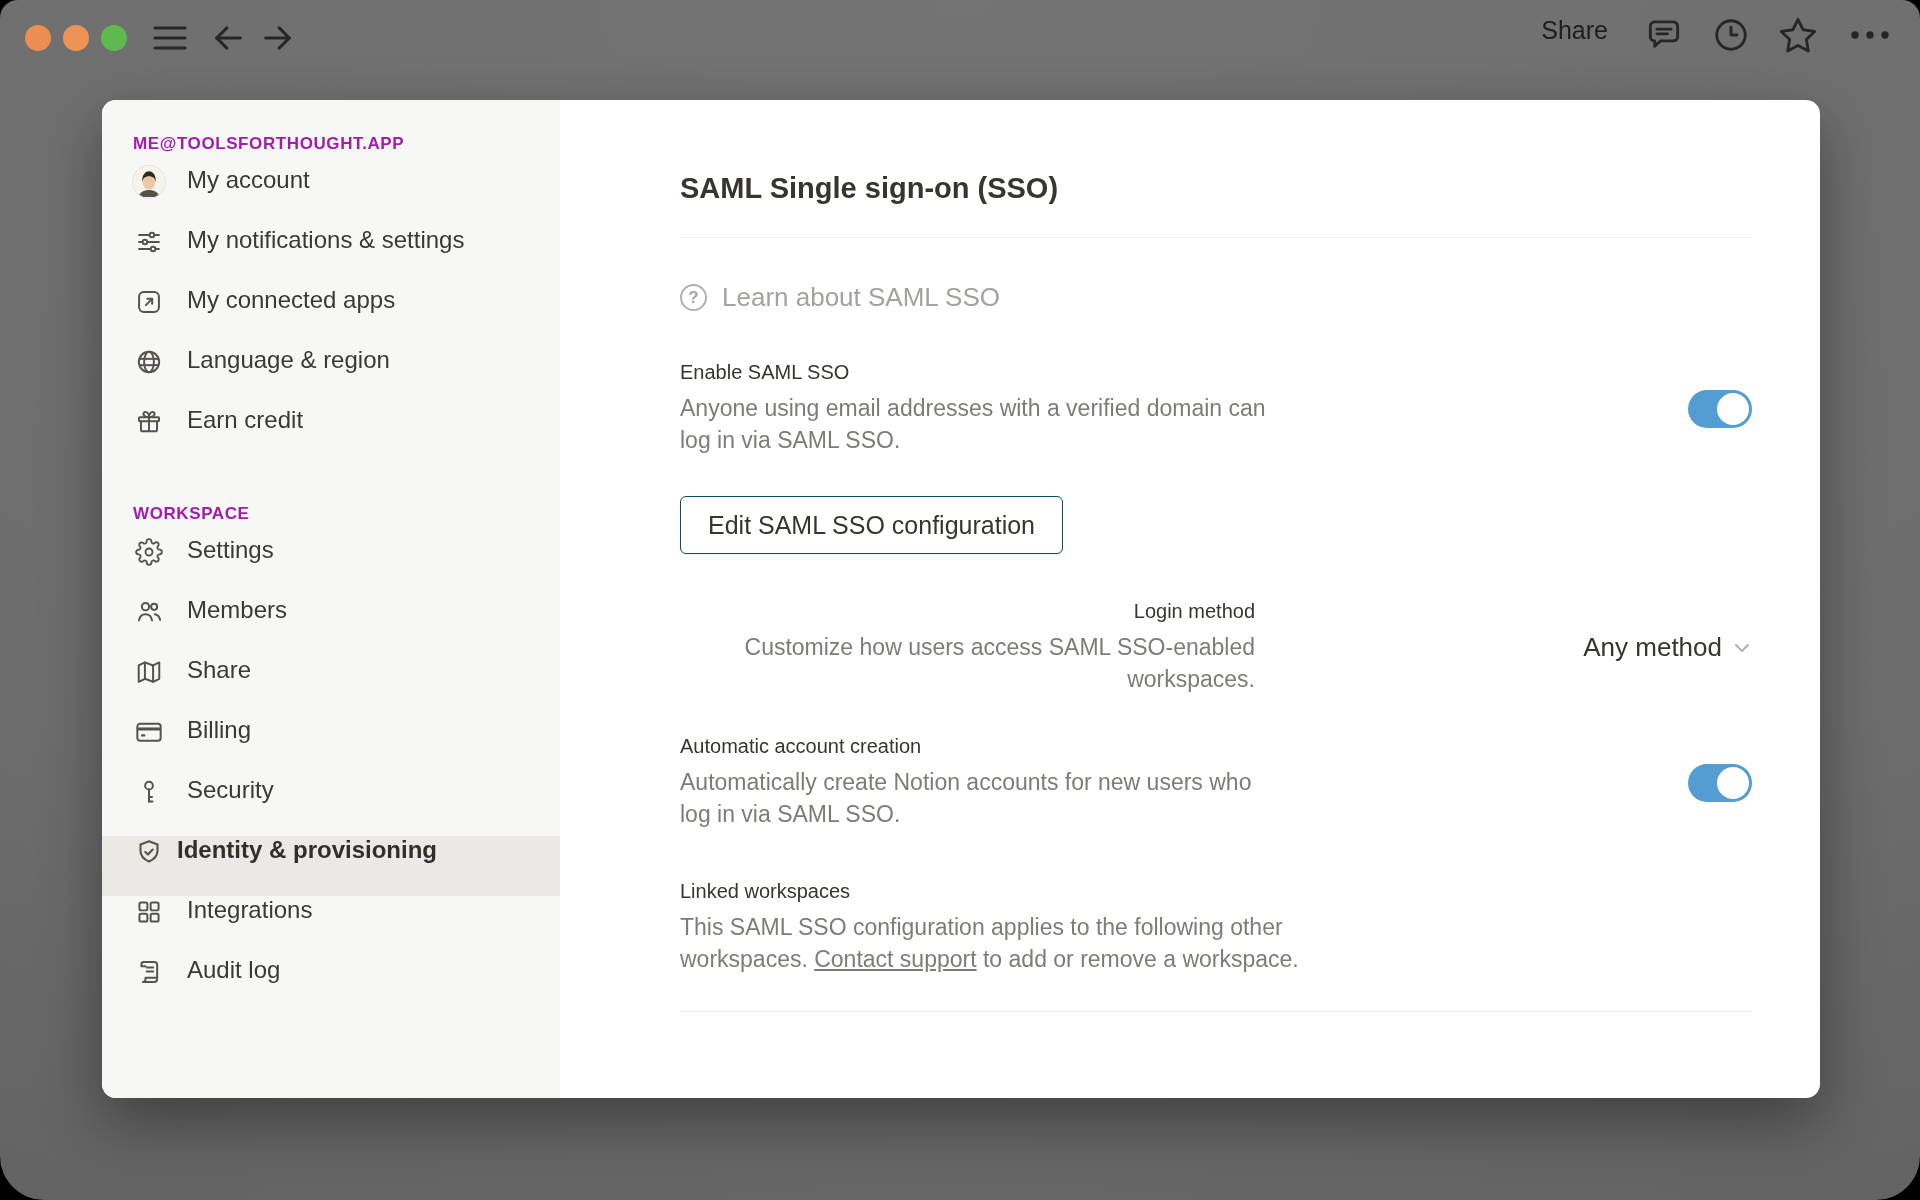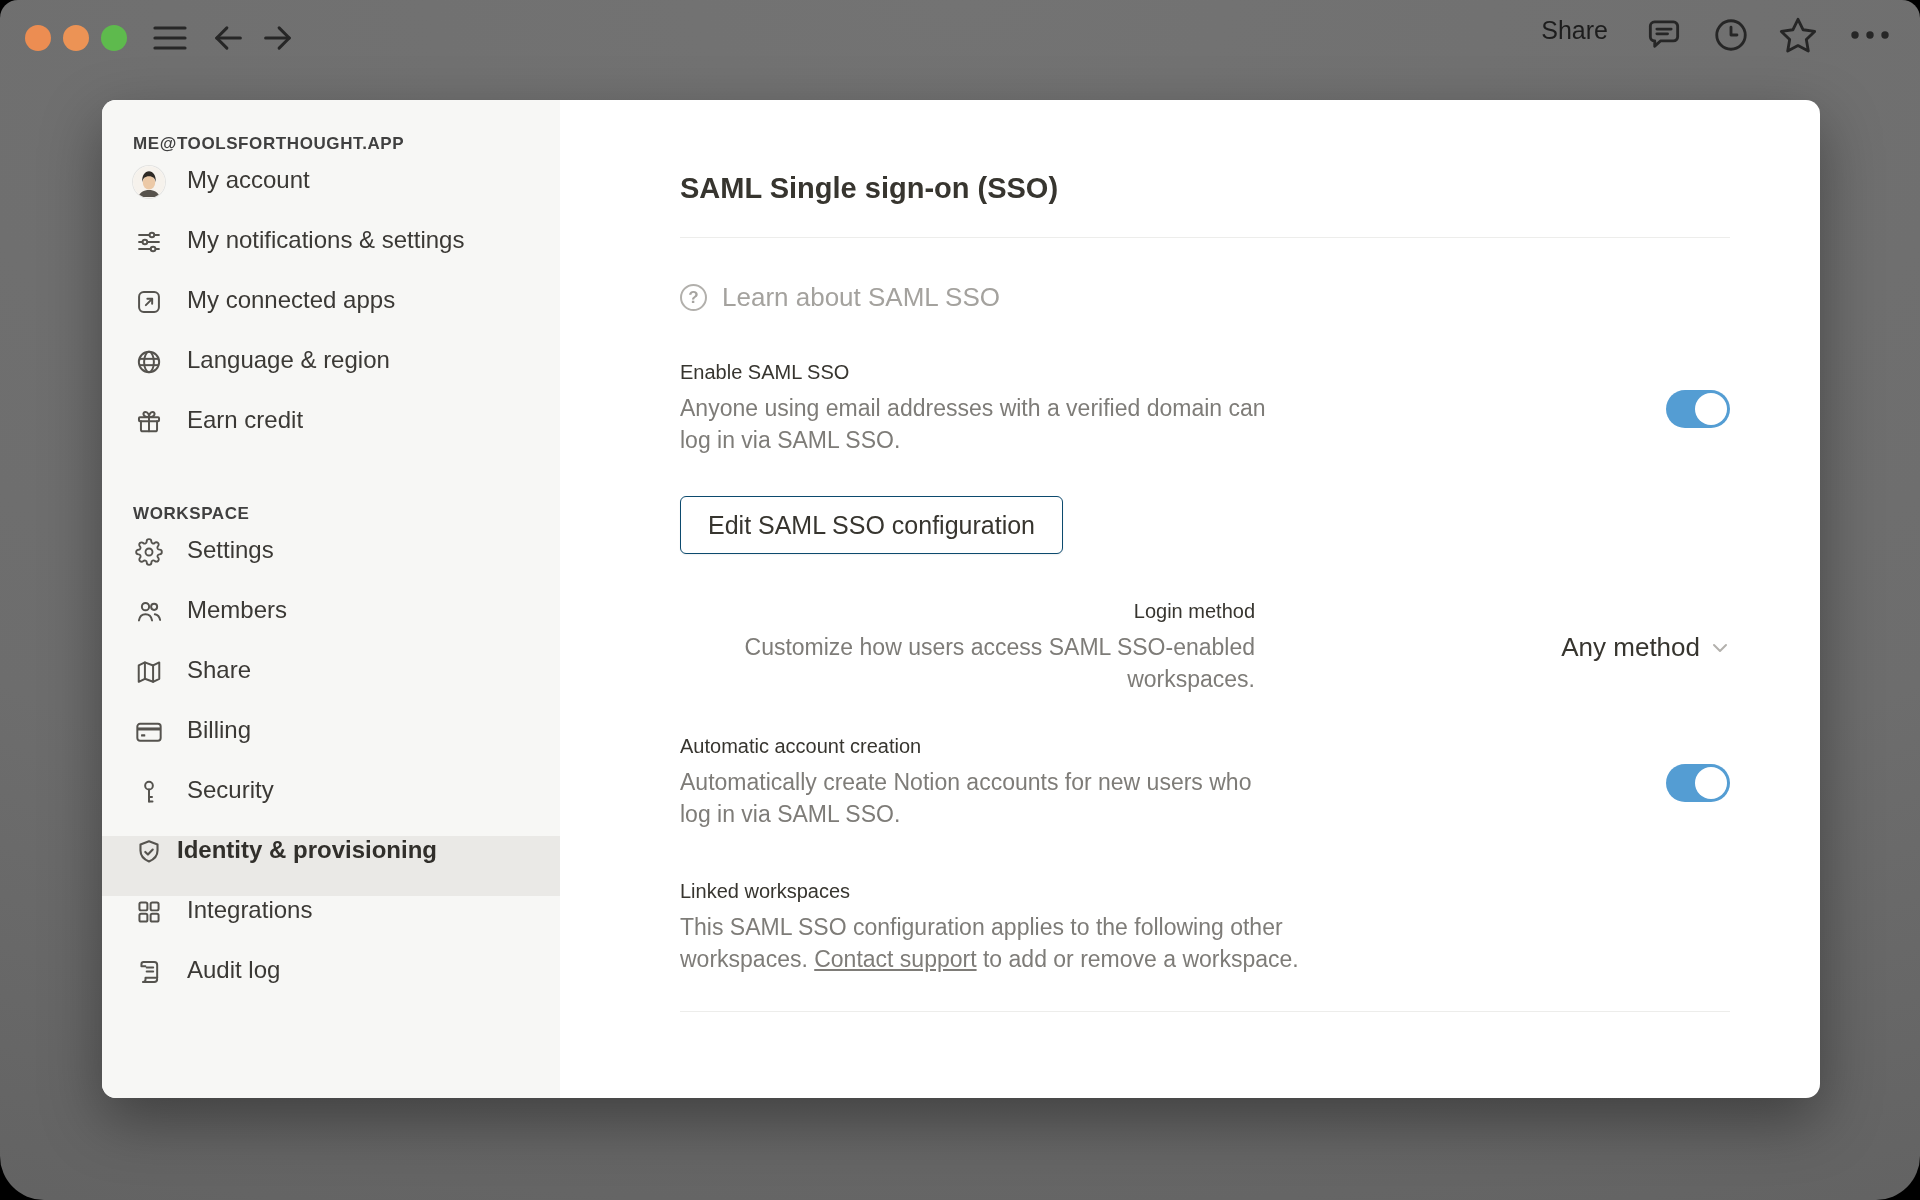--- a/index.html
+++ b/index.html
@@ -23,30 +23,30 @@
   .topbar-right{position:absolute;top:16px;right:26px;display:flex;align-items:flex-start;gap:28px;color:#222;}
   .share-label{font-size:25px;color:#1d1d1d;cursor:pointer;padding-right:8px;}
   .tb-icon{display:flex;align-items:center;justify-content:center;color:#262626;cursor:pointer;}
 
   
   .modal{position:absolute;left:102px;top:100px;width:1718px;height:998px;background:#fff;
          border-radius:14px;box-shadow:0 22px 60px rgba(0,0,0,.38);display:flex;overflow:hidden;}
 
   
   .sidebar{width:458px;flex:0 0 458px;background:#f7f7f5;padding-top:34px;box-sizing:border-box;}
-  .sb-title{margin:0 0 12px 31px;font-size:17px;font-weight:600;letter-spacing:.6px;color:#404040;}
+  .sb-title{margin:0 0 12px 31px;font-size:17px;font-weight:600;letter-spacing:.6px;color:#a21caf;}
   .sb-item{display:flex;align-items:flex-start;height:60px;padding-left:31px;gap:22px;
            font-size:24px;color:#3b3935;cursor:pointer;}
   .sb-item .ico{width:32px;height:32px;flex:0 0 32px;display:flex;align-items:center;justify-content:center;color:#55534e;}
   .sb-item.selected{background:#eae9e6;font-weight:700;color:#312f2b;gap:12px;}
   .sb-section{margin-top:38px;}
   .avatar-wrap{width:34px;height:34px;border-radius:50%;overflow:hidden;box-shadow:0 0 0 1px rgba(0,0,0,.08);background:#fdfcfa;}
 
   
-  .main{flex:1;padding:72px 90px 0 120px;box-sizing:border-box;}
+  .main{flex:1;padding:72px 68px 0 120px;box-sizing:border-box;}
   .page-title{font-size:29px;font-weight:600;color:#37352f;}
   .divider{height:1px;background:#ededeb;margin-top:32px;}
   .divider.bottom{margin-top:36px;}
   .learn{margin-top:44px;display:flex;align-items:center;gap:15px;font-size:26px;color:#a4a29e;cursor:pointer;}
   .qcircle{width:27px;height:27px;border:2px solid #b2b0ac;border-radius:50%;display:flex;
            align-items:center;justify-content:center;font-size:17px;font-weight:700;color:#a6a4a0;box-sizing:border-box;}
   .row{display:flex;justify-content:space-between;align-items:center;}
   .sec-h{font-size:20px;color:#37352f;}
   .sec-d{margin-top:8px;font-size:23px;line-height:32px;color:#7e7c78;}
   .w1{max-width:605px}.w2{max-width:575px}.w3{max-width:600px}.w4{max-width:620px}

